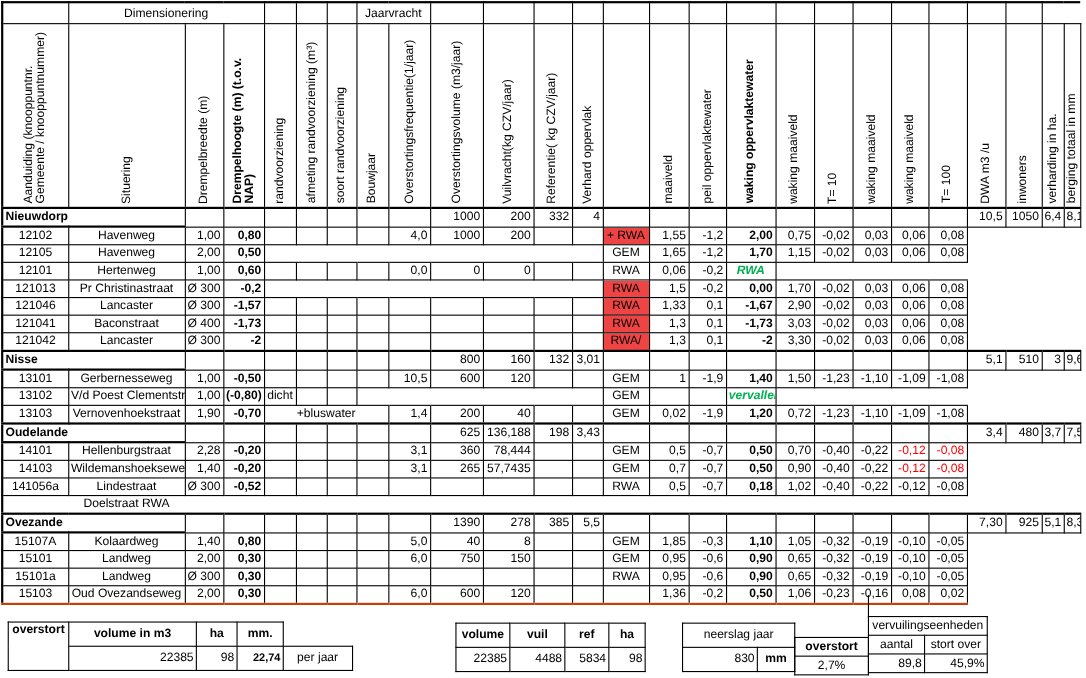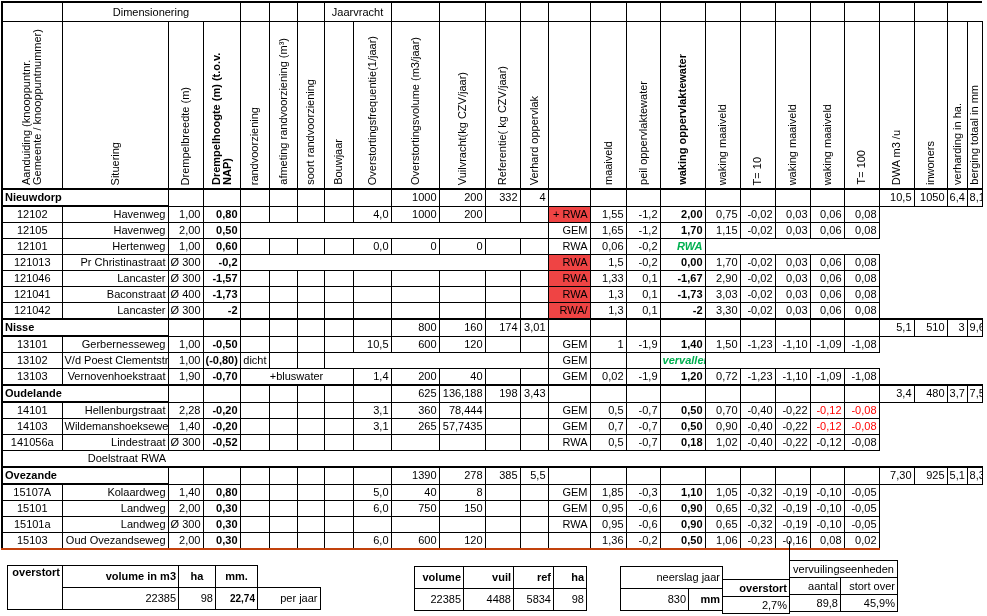--- a/index.html
+++ b/index.html
@@ -7,21 +7,21 @@
          font-family:"Liberation Sans","DejaVu Sans",sans-serif;font-size:11px;color:#000;overflow:hidden;}
   table{border-collapse:collapse;table-layout:fixed;}
   td,th{padding:0 2px;overflow:hidden;white-space:nowrap;font-weight:normal;
         border:1px solid #000;height:15px;line-height:13px;font-size:11px;}
   
   #grid{position:absolute;left:1px;top:1px;width:980px;border-top:2px solid #000;border-left:2px solid #000;}
   #grid tr.trow td{height:18px;margin-left:39px;}
   #grid tr.colhead th{height:163px;vertical-align:bottom;padding:0 1px 3px 1px;}
   .vt{writing-mode:vertical-rl;transform:rotate(180deg);white-space:normal;
       line-height:11px;max-height:158px;margin:0 auto;text-align:left;font-size:11px;}
-  .l{text-align:right}.c{text-align:center}.r{text-align:right}
+  .l{text-align:center}.c{text-align:center}.r{text-align:right}
   .b{font-weight:bold}
   .gray{background:#ef4444;}
   .green{color:#00b050;font-weight:bold;font-style:italic;}
   .red{color:#ff0000;}
   .nv{border-left:none;border-right:none;}
   .nb{border:none;}
   tr.gr td{border-top:2px solid #000;}
   td.glabel{border-bottom:2px solid #000;font-weight:bold;text-align:left;margin-top:20px;}
   tr.lastrow td{border-bottom:2px solid #c2410c;}
   tr.lastrow td.nb{border-bottom:none;}
@@ -397,21 +397,21 @@
           <td colspan="2" class="glabel">Nisse</td>
           <td></td>
           <td></td>
           <td></td>
           <td></td>
           <td></td>
           <td></td>
           <td></td>
           <td class="r">800</td>
           <td class="r">160</td>
-          <td class="r">174</td>
+          <td class="r">132</td>
           <td class="r">3,01</td>
           <td></td>
           <td></td>
           <td></td>
           <td></td>
           <td></td>
           <td></td>
           <td></td>
           <td></td>
           <td></td>

